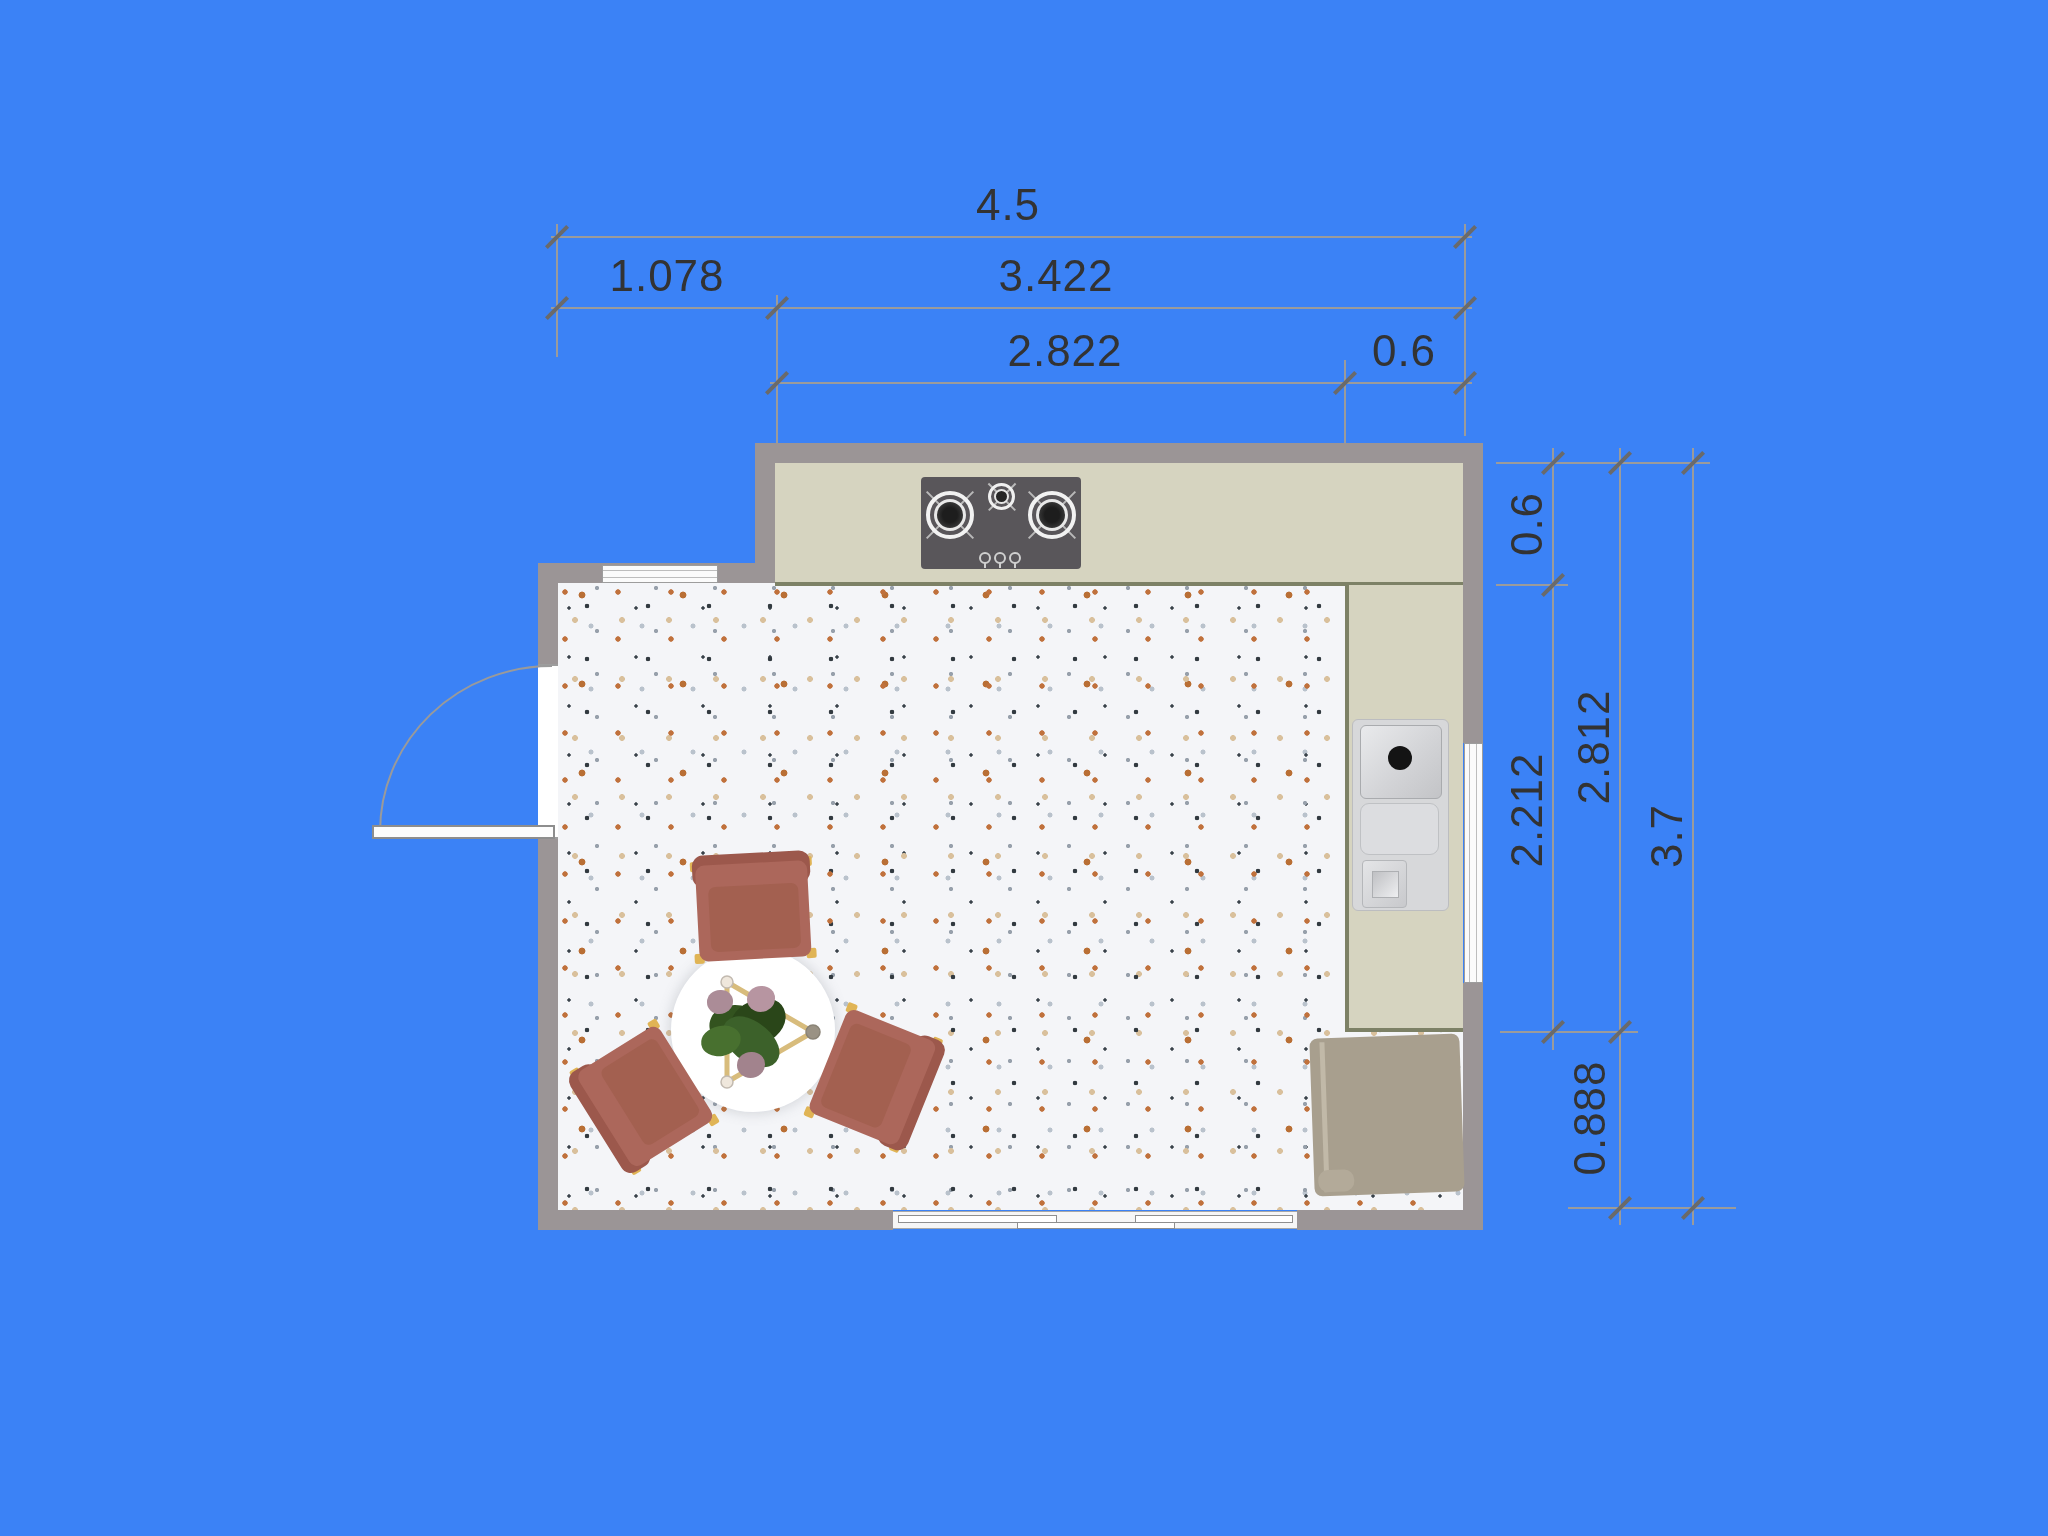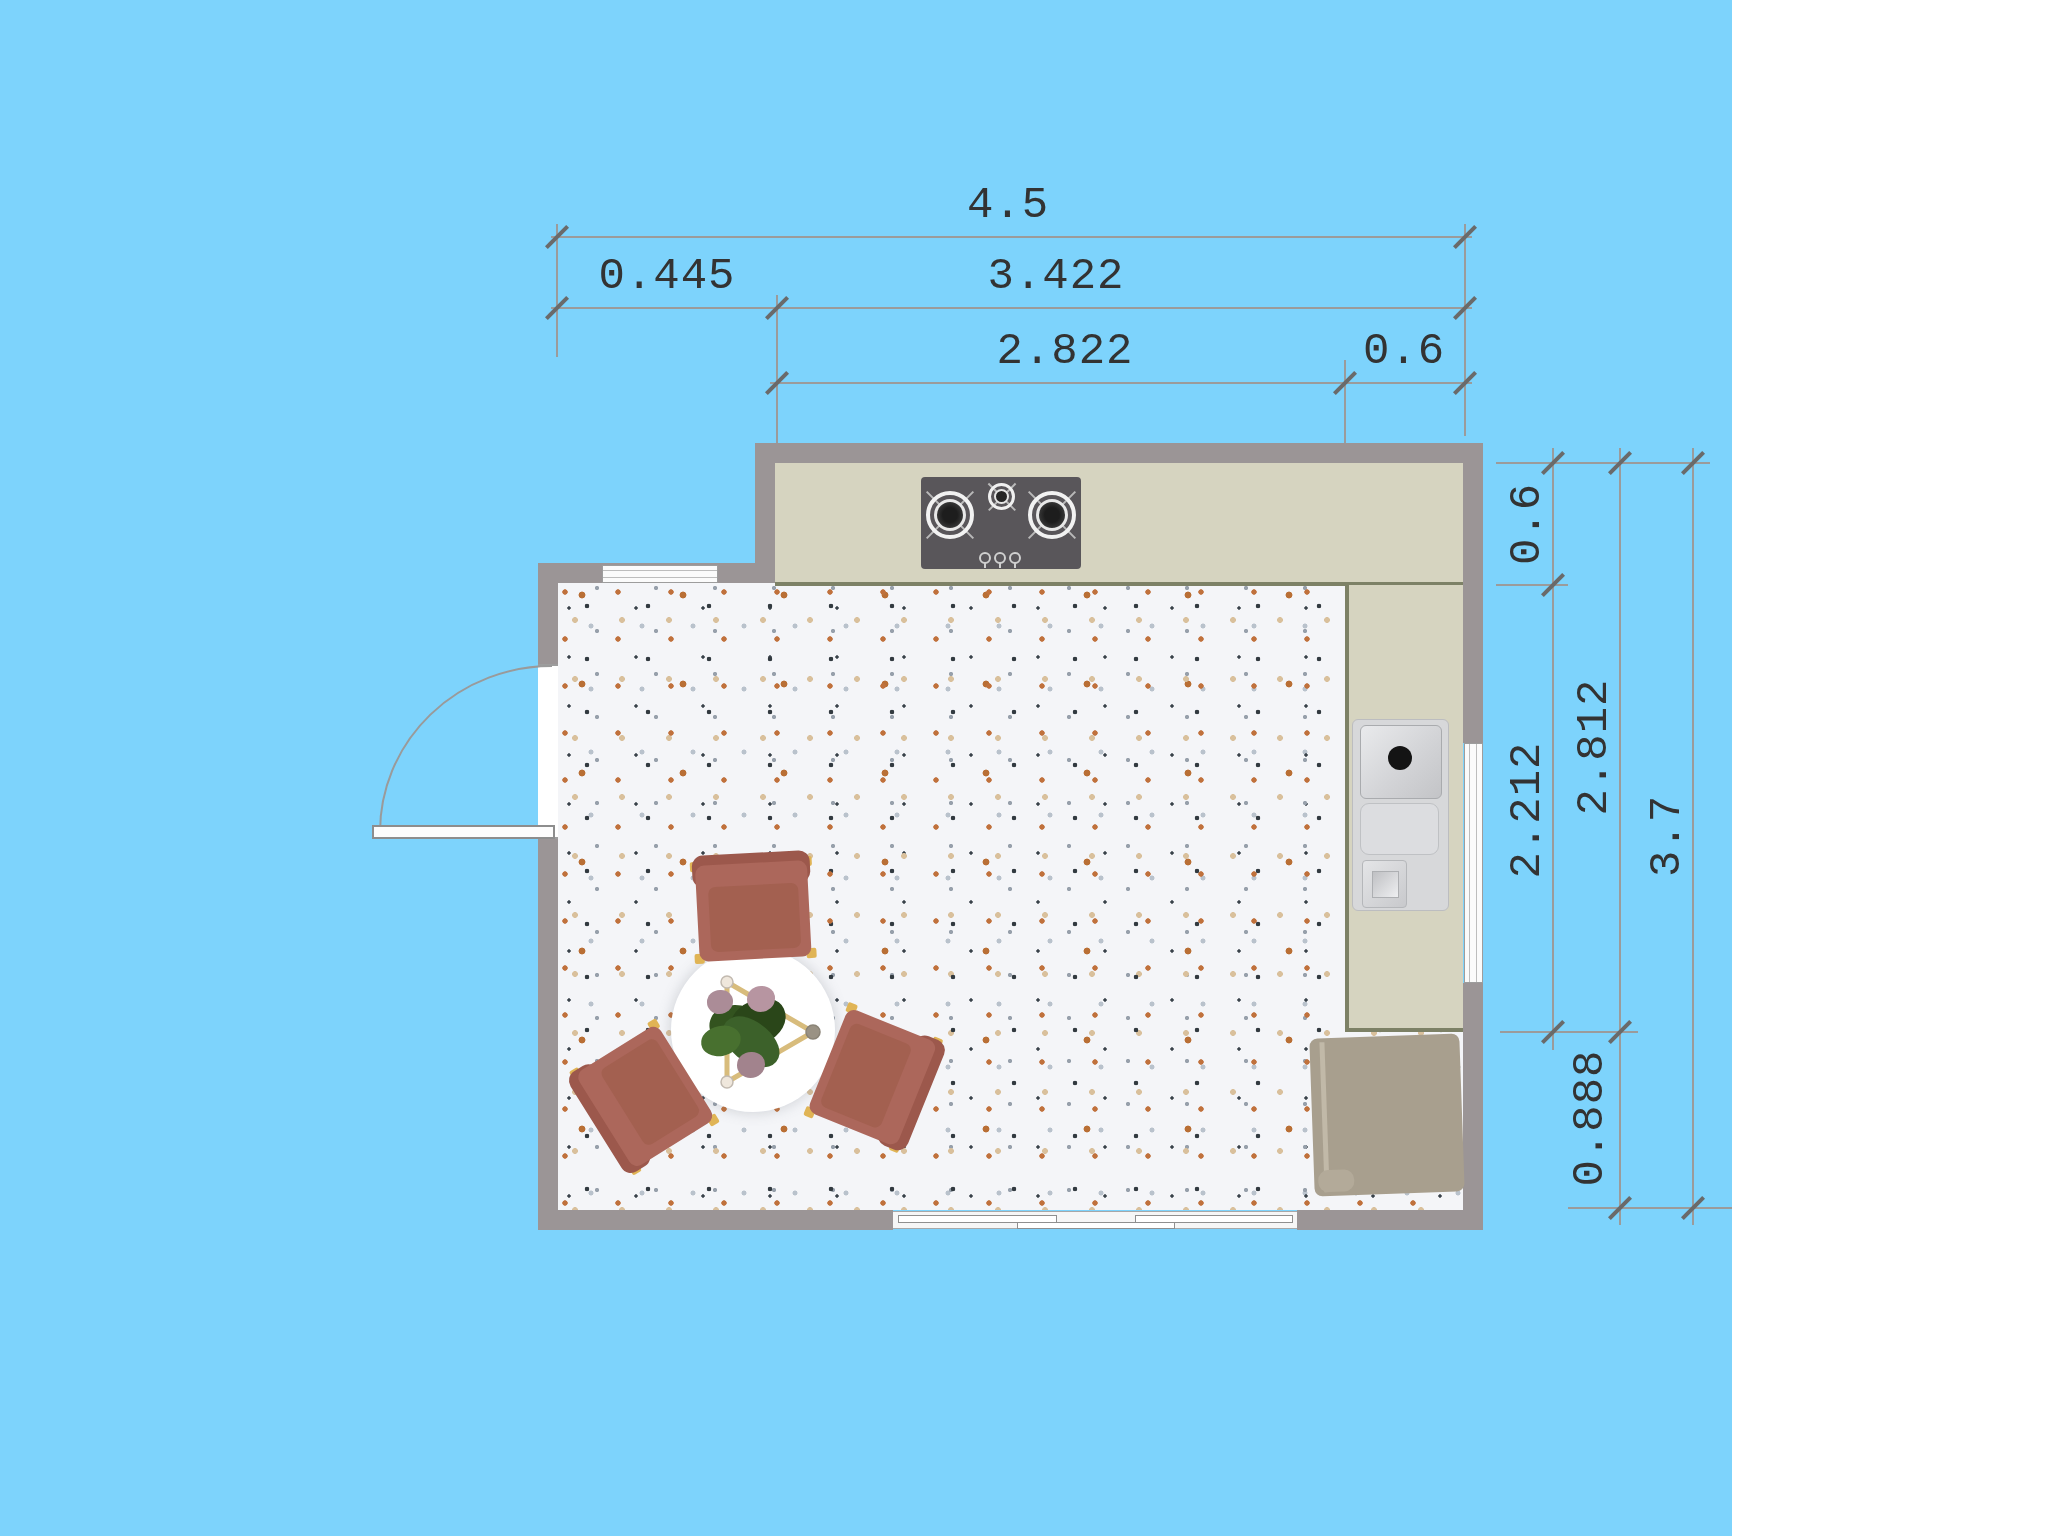--- a/index.html
+++ b/index.html
@@ -1,17 +1,17 @@
 <!DOCTYPE html>
 <html><head>
 <meta charset="utf-8">
 <style>
   html,body{margin:0;padding:0;background:#ffffff;}
-  #stage{position:relative;width:1732px;height:1536px;background:#7dd3fc;overflow:hidden;
-         font-family:Liberation Mono, monospace;}
+  #stage{position:relative;width:2048px;height:1536px;background:#3b82f6;overflow:hidden;
+         font-family:Liberation Sans, sans-serif;}
 
   
   .dline{position:absolute;background:#9b9b9b;}
   .dline.h{height:2px;}
   .dline.v{width:2px;}
   .tick{position:absolute;width:30px;height:4px;background:#6a6a6a;
         transform:translate(-50%,-50%) rotate(-45deg);}
   .dlabel{position:absolute;color:#333333;font-size:44px;white-space:nowrap;
           transform:translate(-50%,-100%);letter-spacing:1px;}
   .dlabel.vert{transform:translate(-50%,-50%) rotate(-90deg);}
@@ -98,21 +98,21 @@
   <div class="tick" style="left:557px;top:237px;"></div>
   <div class="tick" style="left:1465px;top:237px;"></div>
   <div class="tick" style="left:557px;top:308px;"></div>
   <div class="tick" style="left:777px;top:308px;"></div>
   <div class="tick" style="left:1465px;top:308px;"></div>
   <div class="tick" style="left:777px;top:383px;"></div>
   <div class="tick" style="left:1345px;top:383px;"></div>
   <div class="tick" style="left:1465px;top:383px;"></div>
 
   <div class="dlabel" style="left:1008px;top:230px;">4.5</div>
-  <div class="dlabel" style="left:667px;top:301px;">0.445</div>
+  <div class="dlabel" style="left:667px;top:301px;">1.078</div>
   <div class="dlabel" style="left:1056px;top:301px;">3.422</div>
   <div class="dlabel" style="left:1065px;top:376px;">2.822</div>
   <div class="dlabel" style="left:1404px;top:376px;">0.6</div>
 
   <div class="dline v" style="left:1552px;top:448px;height:602px;"></div>
   <div class="dline v" style="left:1619px;top:448px;height:777px;"></div>
   <div class="dline v" style="left:1692px;top:448px;height:777px;"></div>
 
   <div class="dline h" style="left:1496px;top:462px;width:214px;"></div>
   <div class="dline h" style="left:1496px;top:584px;width:72px;"></div>

